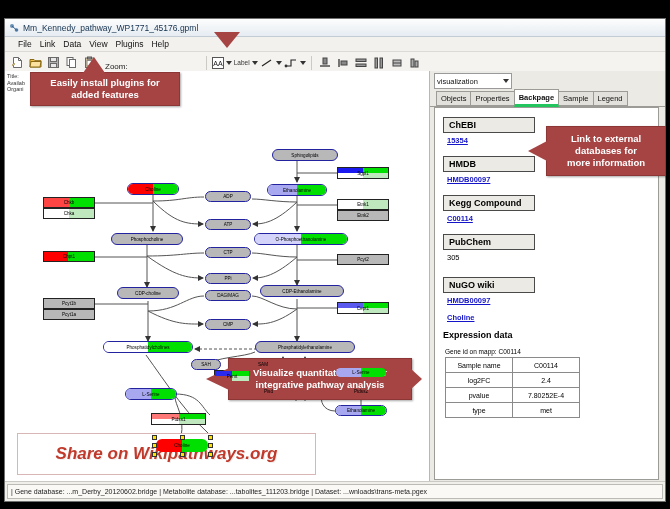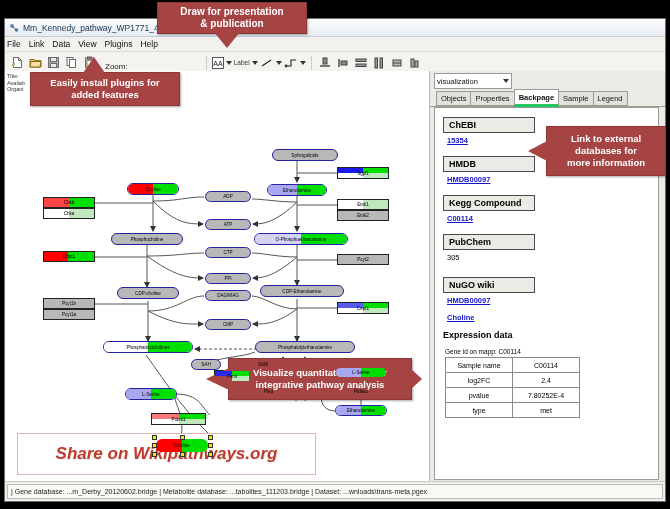--- a/index.html
+++ b/index.html
@@ -8,21 +8,21 @@
 
   .win{position:absolute;left:4px;top:18px;width:662px;height:484px;background:#eceae4;border:1px solid #6f6f6f;box-sizing:border-box;}
 
   
   .titlebar{height:17px;background:linear-gradient(#fdfdfd,#e6ecf2);border-bottom:1px solid #c3ccd4;display:flex;align-items:center;padding:0 4px;}
   .titlebar .tico{width:10px;height:10px;margin-right:4px;position:relative;}
   .titlebar .tico svg{display:block;}
   .titlebar .ttxt{font-size:8.5px;color:#13314f;white-space:nowrap;overflow:hidden;}
 
   
-  .menubar{height:14px;background:#f2f1ee;border-bottom:1px solid #dcdad4;display:flex;align-items:center;padding-left:2px;gap:8px;}
+  .menubar{height:14px;background:#f2f1ee;border-bottom:1px solid #dcdad4;display:flex;align-items:center;padding-left:13px;gap:8px;}
   .menubar span{font-size:8.5px;color:#111;}
 
   
   .toolbar{height:21px;background:#f4f3f0;border-bottom:1px solid #c9c7c1;display:flex;align-items:center;padding-left:4px;gap:2px;position:relative;}
   .tbtn{width:16px;height:16px;display:flex;align-items:center;justify-content:center;}
   .tsep{width:1px;height:14px;background:#cccac4;margin:0 3px;}
   .zlabel{font-size:8px;color:#222;margin:8px 3px 0 6px;}
   .zcombo{width:62px;height:14px;background:#c2410c;border:1px solid #9a9a9a;display:flex;align-items:flex-end;justify-content:space-between;font-size:8px;padding:0 2px;color:#111;margin-top:40px;}
   .zcombo .cv{line-height:13px;}
   .caret{width:0;height:0;border-left:3px solid transparent;border-right:3px solid transparent;border-top:4px solid #333;}
@@ -521,24 +521,20 @@
       </div>
     </div>
 
     <div class="statusbar">
       <div class="statusinner">
         <span>| Gene database: ...m_Derby_20120602.bridge | Metabolite database: ...tabolites_111203.bridge | Dataset: ...wnloads\trans-meta.pgex</span>
       </div>
     </div>
   </div>
 
-  <div class="callout" style="left:157px;top:2px;width:148px;height:30px;flex-direction:column;font-size:10px;">
-    <span>Draw for presentation</span>
-    <span>&amp; publication</span>
-  </div>
   <div class="arw" style="left:214px;top:32px;border-left:13px solid transparent;border-right:13px solid transparent;border-top:16px solid #a64343;"></div>
 
   <div class="callout" style="left:30px;top:72px;width:148px;height:32px;flex-direction:column;font-size:9.5px;">
     <span>Easily install plugins for</span>
     <span>added features</span>
   </div>
   <div class="arw" style="left:83px;top:57px;border-left:11px solid transparent;border-right:11px solid transparent;border-bottom:16px solid #a64343;"></div>
 
   <div class="callout" style="left:546px;top:126px;width:118px;height:48px;flex-direction:column;font-size:9.5px;">
     <span>Link  to external</span>

